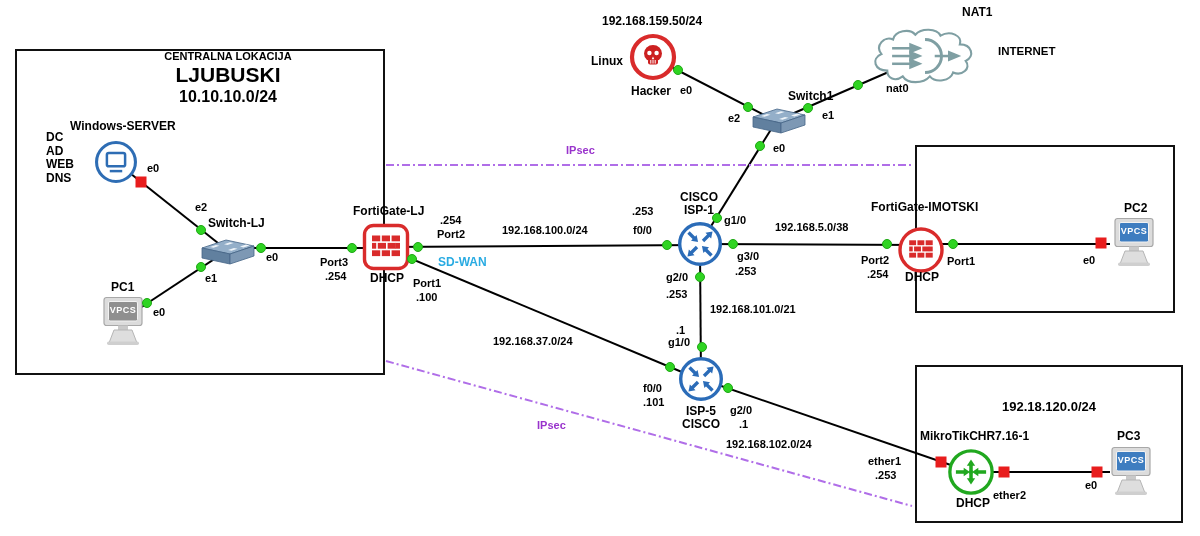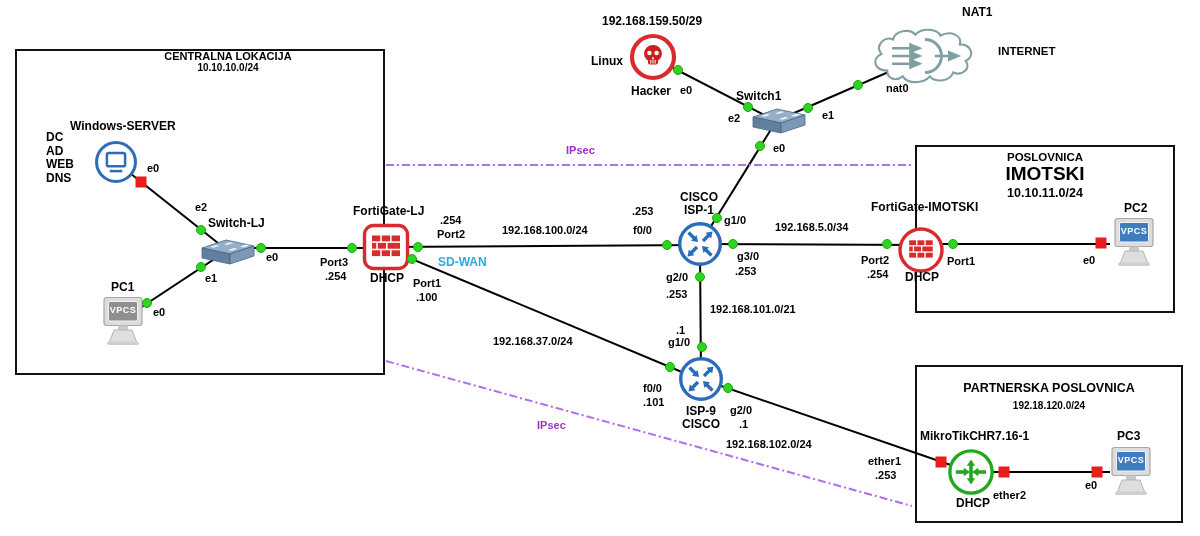--- a/index.html
+++ b/index.html
@@ -211,29 +211,24 @@
       <rect x="135.5" y="176.5" width="11" height="11"></rect>
       <rect x="1095.5" y="237.5" width="11" height="11"></rect>
       <rect x="935.5" y="456.5" width="11" height="11"></rect>
       <rect x="998.5" y="466.5" width="11" height="11"></rect>
       <rect x="1091.5" y="466.5" width="11" height="11"></rect>
     </g>
   </svg>
 
   <div class="site-stack" style="left:15px;top:50px;width:426px">
     <div style="font-size:11px">CENTRALNA LOKACIJA</div>
-    <div style="font-size:10px">10.10.10.0/24</div>
+    <div style="font-size:21px;line-height:1.25">LJUBUSKI</div>
+    <div style="font-size:16px">10.10.10.0/24</div>
   </div>
-  <div class="site-stack" style="left:915px;top:151px;width:260px">
-    <div style="font-size:11.5px">POSLOVNICA</div>
-    <div style="font-size:19px;line-height:1.2">IMOTSKI</div>
-    <div style="font-size:12.5px">10.10.11.0/24</div>
-  </div>
-  <div class="lbl ctr" style="left:915px;top:381px;width:268px;font-size:12.5px">PARTNERSKA POSLOVNICA</div>
-  <div class="lbl ctr" style="left:915px;top:400px;width:268px;font-size:10px">192.18.120.0/24</div>
+  <div class="lbl ctr" style="left:915px;top:400px;width:268px;font-size:13px">192.18.120.0/24</div>
 
   <div class="lbl lg" style="left:70px;top:120px">Windows-SERVER</div>
   <div class="lbl lg" style="left:46px;top:131px;line-height:13.5px">
     <div>DC</div>
     <div>AD</div>
     <div>WEB</div>
     <div>DNS</div>
   </div>
   <div class="lbl" style="left:147px;top:162px">e0</div>
   <div class="lbl lg" style="left:208px;top:217px">Switch-LJ</div>
@@ -259,25 +254,25 @@
     <div>ISP-1</div>
   </div>
   <div class="lbl" style="left:632px;top:205px">.253</div>
   <div class="lbl" style="left:633px;top:224px">f0/0</div>
   <div class="lbl" style="left:724px;top:214px">g1/0</div>
   <div class="lbl" style="left:737px;top:250px">g3/0</div>
   <div class="lbl" style="left:735px;top:265px">.253</div>
   <div class="lbl" style="left:666px;top:271px">g2/0</div>
   <div class="lbl" style="left:666px;top:288px">.253</div>
 
-  <div class="lbl lg" style="left:602px;top:15px">192.168.159.50/29</div>
+  <div class="lbl lg" style="left:602px;top:15px">192.168.159.50/24</div>
   <div class="lbl lg" style="left:591px;top:55px">Linux</div>
   <div class="lbl lg" style="left:631px;top:85px">Hacker</div>
   <div class="lbl" style="left:680px;top:84px">e0</div>
-  <div class="lbl lg" style="left:736px;top:90px">Switch1</div>
+  <div class="lbl lg" style="left:788px;top:90px">Switch1</div>
   <div class="lbl" style="left:728px;top:112px">e2</div>
   <div class="lbl" style="left:822px;top:109px">e1</div>
   <div class="lbl" style="left:773px;top:142px">e0</div>
   <div class="lbl lg" style="left:962px;top:6px">NAT1</div>
   <div class="lbl" style="left:886px;top:82px">nat0</div>
   <div class="lbl" style="left:998px;top:45px;font-size:11.5px">INTERNET</div>
 
   <div class="lbl lg" style="left:871px;top:201px">FortiGate-IMOTSKI</div>
   <div class="lbl" style="left:861px;top:254px">Port2</div>
   <div class="lbl" style="left:867px;top:268px">.254</div>
@@ -285,37 +280,37 @@
   <div class="lbl" style="left:947px;top:255px">Port1</div>
   <div class="lbl lg" style="left:1124px;top:202px">PC2</div>
   <div class="lbl" style="left:1083px;top:254px">e0</div>
   <div class="vpcs" style="left:1119px;top:226px;width:30px">VPCS</div>
 
   <div class="lbl" style="left:676px;top:324px">.1</div>
   <div class="lbl" style="left:668px;top:336px">g1/0</div>
   <div class="lbl" style="left:643px;top:382px">f0/0</div>
   <div class="lbl" style="left:643px;top:396px">.101</div>
   <div class="lbl lg ctr" style="left:661px;top:405px;width:80px;line-height:13px">
-    <div>ISP-9</div>
+    <div>ISP-5</div>
     <div>CISCO</div>
   </div>
   <div class="lbl" style="left:730px;top:404px">g2/0</div>
   <div class="lbl" style="left:739px;top:418px">.1</div>
 
   <div class="lbl lg" style="left:920px;top:430px">MikroTikCHR7.16-1</div>
   <div class="lbl" style="left:868px;top:455px">ether1</div>
   <div class="lbl" style="left:875px;top:469px">.253</div>
   <div class="lbl" style="left:993px;top:489px">ether2</div>
   <div class="lbl lg" style="left:956px;top:497px">DHCP</div>
   <div class="lbl lg" style="left:1117px;top:430px">PC3</div>
   <div class="lbl" style="left:1085px;top:479px">e0</div>
   <div class="vpcs" style="left:1116px;top:455px;width:30px">VPCS</div>
 
   <div class="lbl" style="left:502px;top:224px">192.168.100.0/24</div>
   <div class="lbl" style="left:493px;top:335px">192.168.37.0/24</div>
-  <div class="lbl" style="left:775px;top:221px">192.168.5.0/34</div>
+  <div class="lbl" style="left:775px;top:221px">192.168.5.0/38</div>
   <div class="lbl" style="left:710px;top:303px">192.168.101.0/21</div>
   <div class="lbl" style="left:726px;top:438px">192.168.102.0/24</div>
 
   <div class="lbl purple" style="left:566px;top:144px">IPsec</div>
   <div class="lbl purple" style="left:537px;top:419px">IPsec</div>
 
 </div>
 
 </body></html>

